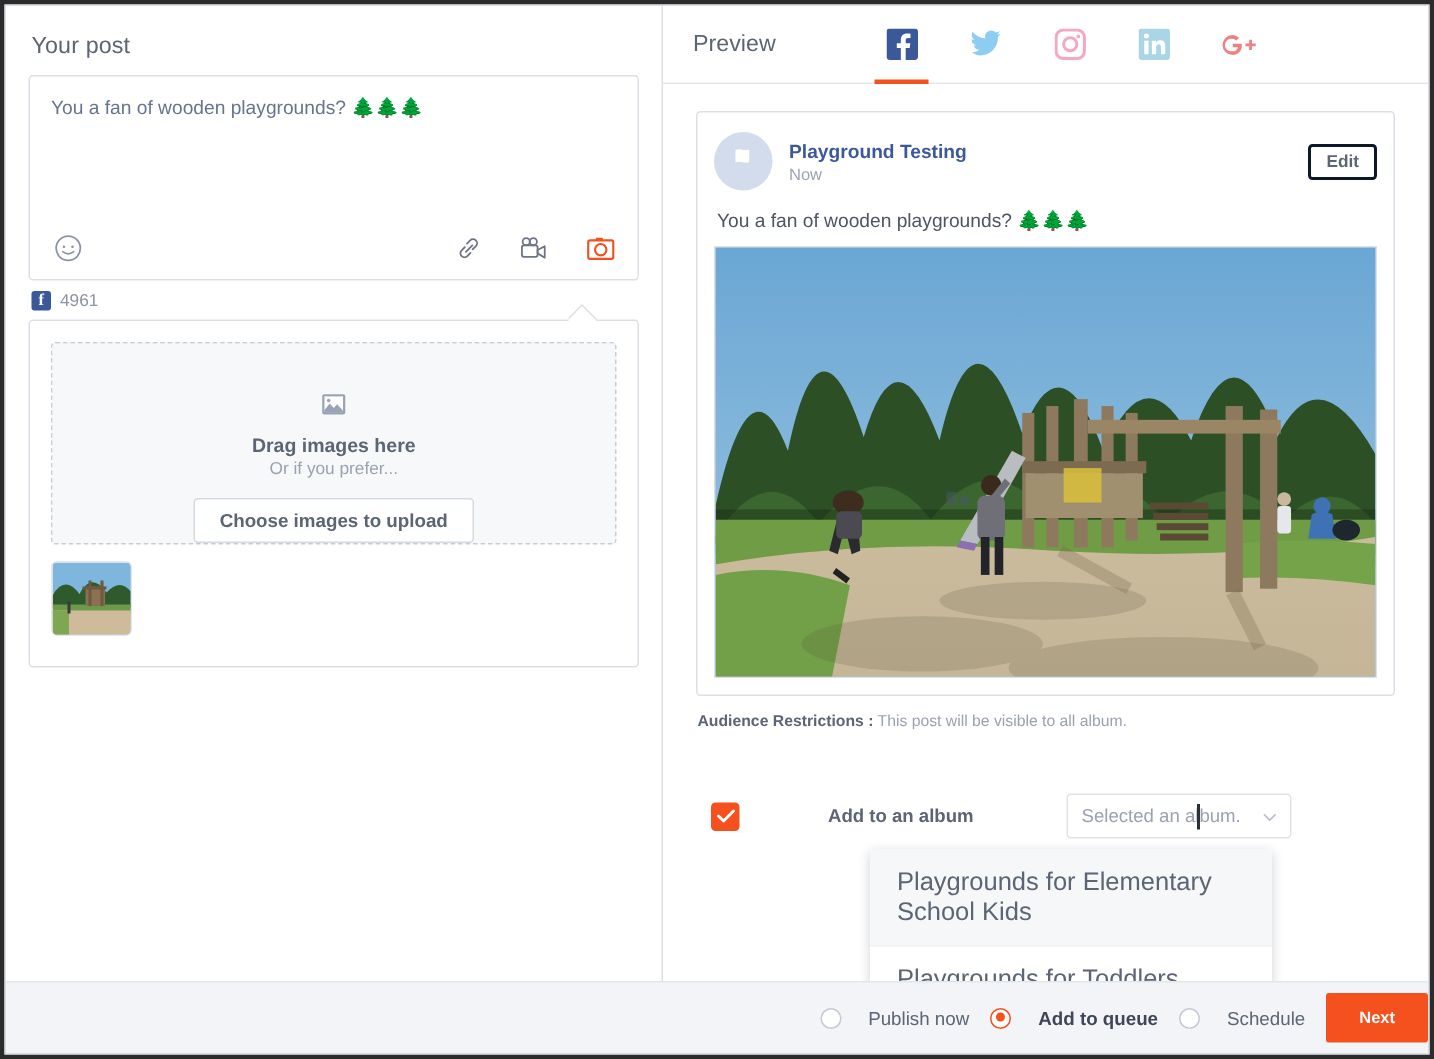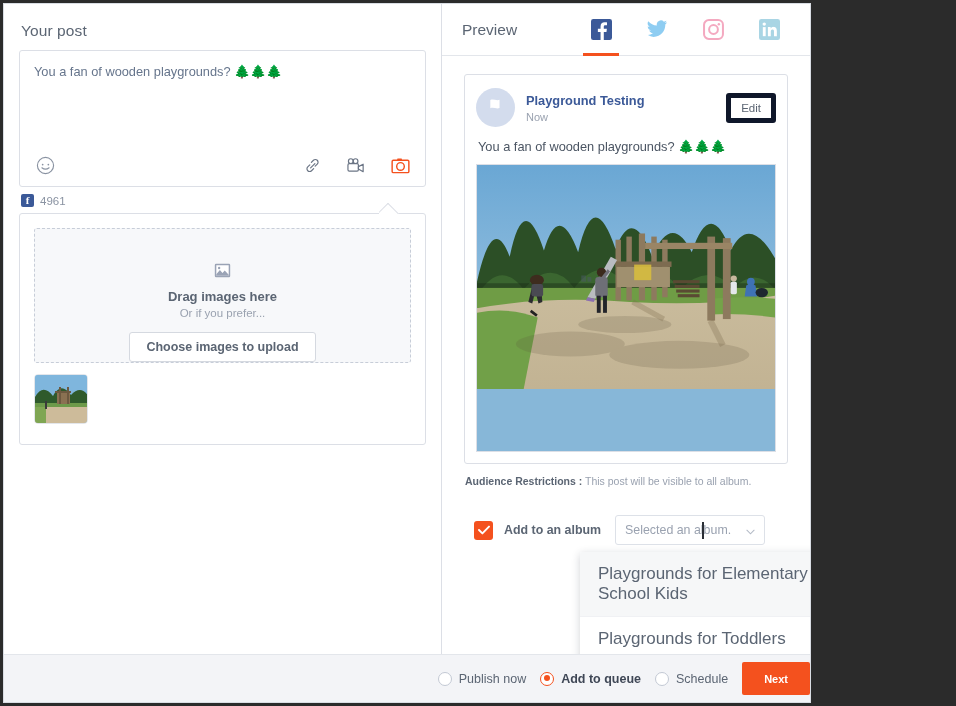--- a/index.html
+++ b/index.html
@@ -5,21 +5,21 @@
   * { box-sizing: border-box; margin: 0; padding: 0; }
   html, body {
     width: 956px; height: 706px;
     font-family: "Liberation Sans", sans-serif;
     background: #2b2b2b;
     overflow: hidden;
   }
   .app-window {
     position: absolute;
     left: 3px; top: 3px;
-    width: 808px; height: 700px;
+    width: 950px; height: 700px;
     background: #ffffff;
     border: 1px solid #d9dde3;
     overflow: hidden;
     display: flex;
     flex-direction: column;
   }
   .body-area {
     display: flex;
     flex: 1 1 auto;
     min-height: 0;
@@ -216,28 +216,28 @@
   }
   .fb-names { flex: 1 1 auto; padding-top: 1px; }
   .fb-page {
     font-size: 12.8px;
     font-weight: bold;
     color: #3b5998;
     line-height: 1.3;
   }
   .fb-time { font-size: 11px; color: #9aa2b0; margin-top: 2px; }
   .edit-btn {
-    border: 5px solid #0f172a;
+    border: 2px solid #0f172a;
     border-radius: 3px;
     background: #fff;
     font-size: 11.5px;
     color: #5b6573;
     padding: 4px 10px;
     cursor: pointer;
-    font-weight: 400;
+    font-weight: 700;
   }
   .fb-message {
     font-size: 12.8px;
     color: #4b5563;
     margin: 12px 0 10px 2px;
   }
   .photo-frame {
     border: 1px solid #dcdfe6;
     width: 100%;
     height: 288px;
@@ -250,23 +250,24 @@
   .audience {
     font-size: 10.5px;
     margin: 11px 0 0 1px;
     color: #9aa2b0;
   }
   .audience b { color: #5b6573; font-weight: bold; }
 
   .album-row {
     display: flex;
     align-items: center;
-    margin-top: 28px;
+    margin-top: 42px;
     margin-left: 10px;
     position: relative;
+    gap: 48px;
   }
   .checkbox {
     width: 19px; height: 19px;
     background: #f4511e;
     border-radius: 3px;
     display: flex; align-items: center; justify-content: center;
     cursor: pointer;
     flex: 0 0 19px;
   }
   .album-label {
@@ -330,20 +331,21 @@
     align-items: center;
     justify-content: flex-end;
     padding-right: 0;
   }
   .radio-group { display: flex; align-items: center; }
   .radio-item {
     display: flex;
     align-items: center;
     margin-right: 14px;
     cursor: pointer;
+    gap: 11px;
   }
   .radio {
     width: 14px; height: 14px;
     border-radius: 50%;
     border: 1.5px solid #c3c9d4;
     margin-right: 7px;
     background: #fff;
     flex: 0 0 14px;
   }
   .radio.checked {

